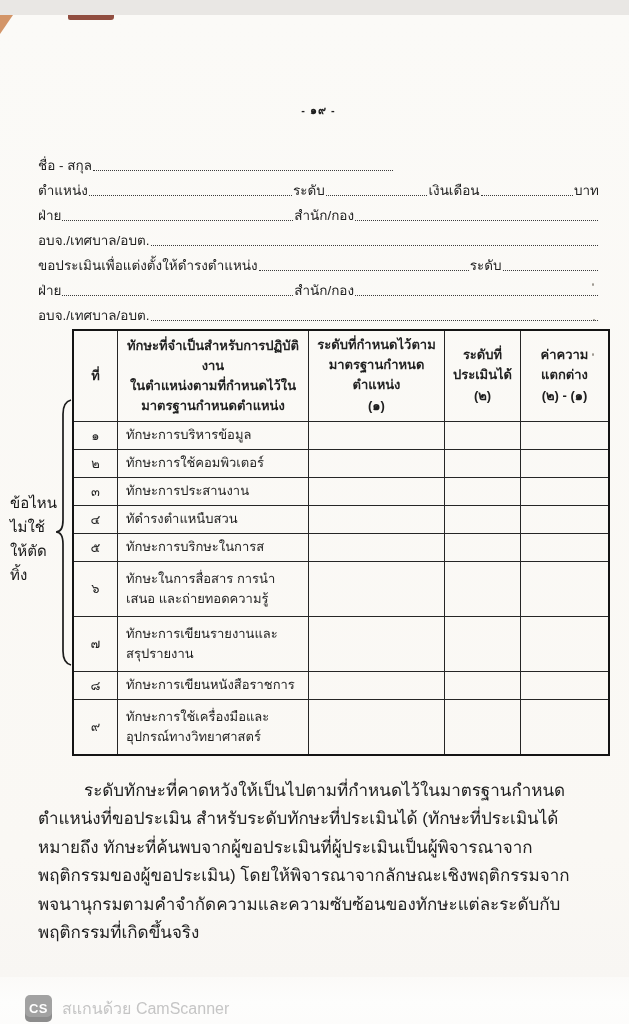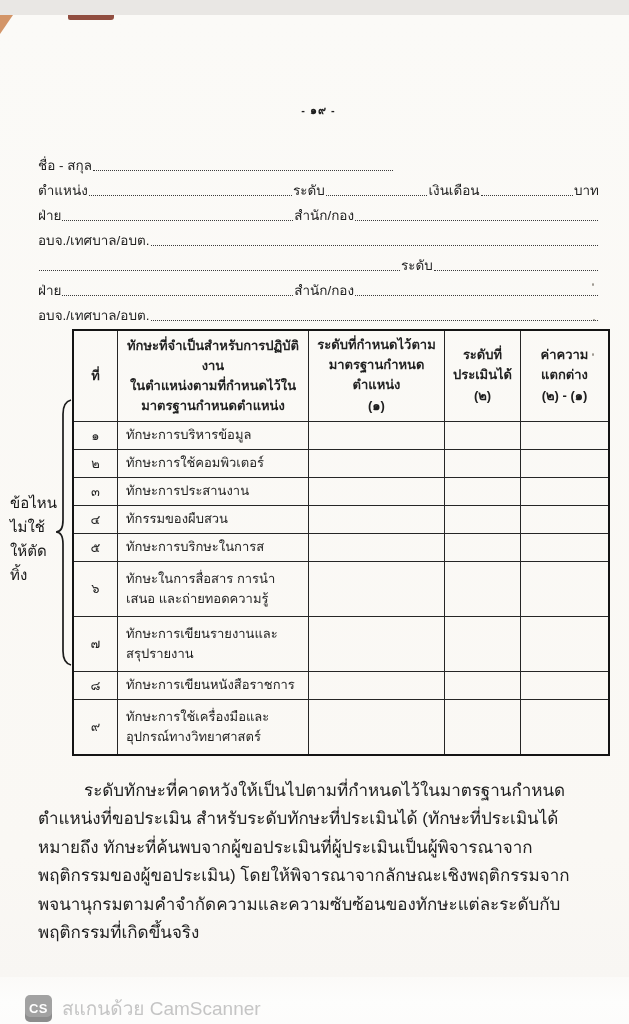--- a/index.html
+++ b/index.html
@@ -61,21 +61,21 @@
   .note-body { margin-top:3px; font-size:17px; line-height:1.68; text-indent:46px;
     overflow-wrap:break-word; color:#212121; }
 
   
   .footer { position:absolute; left:0; right:0; bottom:0; height:62px;
     background:linear-gradient(180deg,#fbfaf8 0%,#fdfdfc 40%,#fcfbfa 100%);
     display:flex; align-items:center; padding-left:25px; gap:10px; }
   .cs-icon { width:27px; height:27px; border-radius:5px; background:#a2a2a2; color:#ffffff;
     font-weight:bold; font-size:13px; display:flex; align-items:center; justify-content:center;
     box-shadow:inset 0 -5px 0 rgba(0,0,0,0.13); letter-spacing:.5px; }
-  .footer-text { color:#c5c5c5; font-size:19px; }
+  .footer-text { color:#c5c5c5; font-size:16px; }
 </style>
 </head>
 <body>
 
 <div class="page">
 
   <div class="corner-artifact"></div>
   <div class="top-mark-artifact"></div>
   <div class="speck s1"></div>
   <div class="speck s2"></div>
@@ -108,20 +108,21 @@
         <span class="lbl">สำนัก/กอง</span>
         <span class="dots grow2"></span>
       </div>
 
       <div class="fline">
         <span class="lbl">อบจ./เทศบาล/อบต.</span>
         <span class="dots grow1"></span>
       </div>
 
       <div class="fline">
+        <span class="lbl">ขอประเมินเพื่อแต่งตั้งให้ดำรงตำแหน่ง</span>
         <span class="dots grow22"></span>
         <span class="lbl">ระดับ</span>
         <span class="dots grow1"></span>
       </div>
 
       <div class="fline">
         <span class="lbl">ฝ่าย</span>
         <span class="dots grow19"></span>
         <span class="lbl">สำนัก/กอง</span>
         <span class="dots grow2"></span>
@@ -191,21 +192,21 @@
           </tr>
           <tr>
             <td class="no-cell">๓</td>
             <td class="skill-cell">ทักษะการประสานงาน</td>
             <td></td>
             <td></td>
             <td></td>
           </tr>
           <tr>
             <td class="no-cell">๔</td>
-            <td class="skill-cell">ทักรรมของผืบสวน</td>
+            <td class="skill-cell">ทัดำรงตำแหนืบสวน</td>
             <td></td>
             <td></td>
             <td></td>
           </tr>
           <tr>
             <td class="no-cell">๕</td>
             <td class="skill-cell">ทักษะการบริกษะในการส</td>
             <td></td>
             <td></td>
             <td></td>

